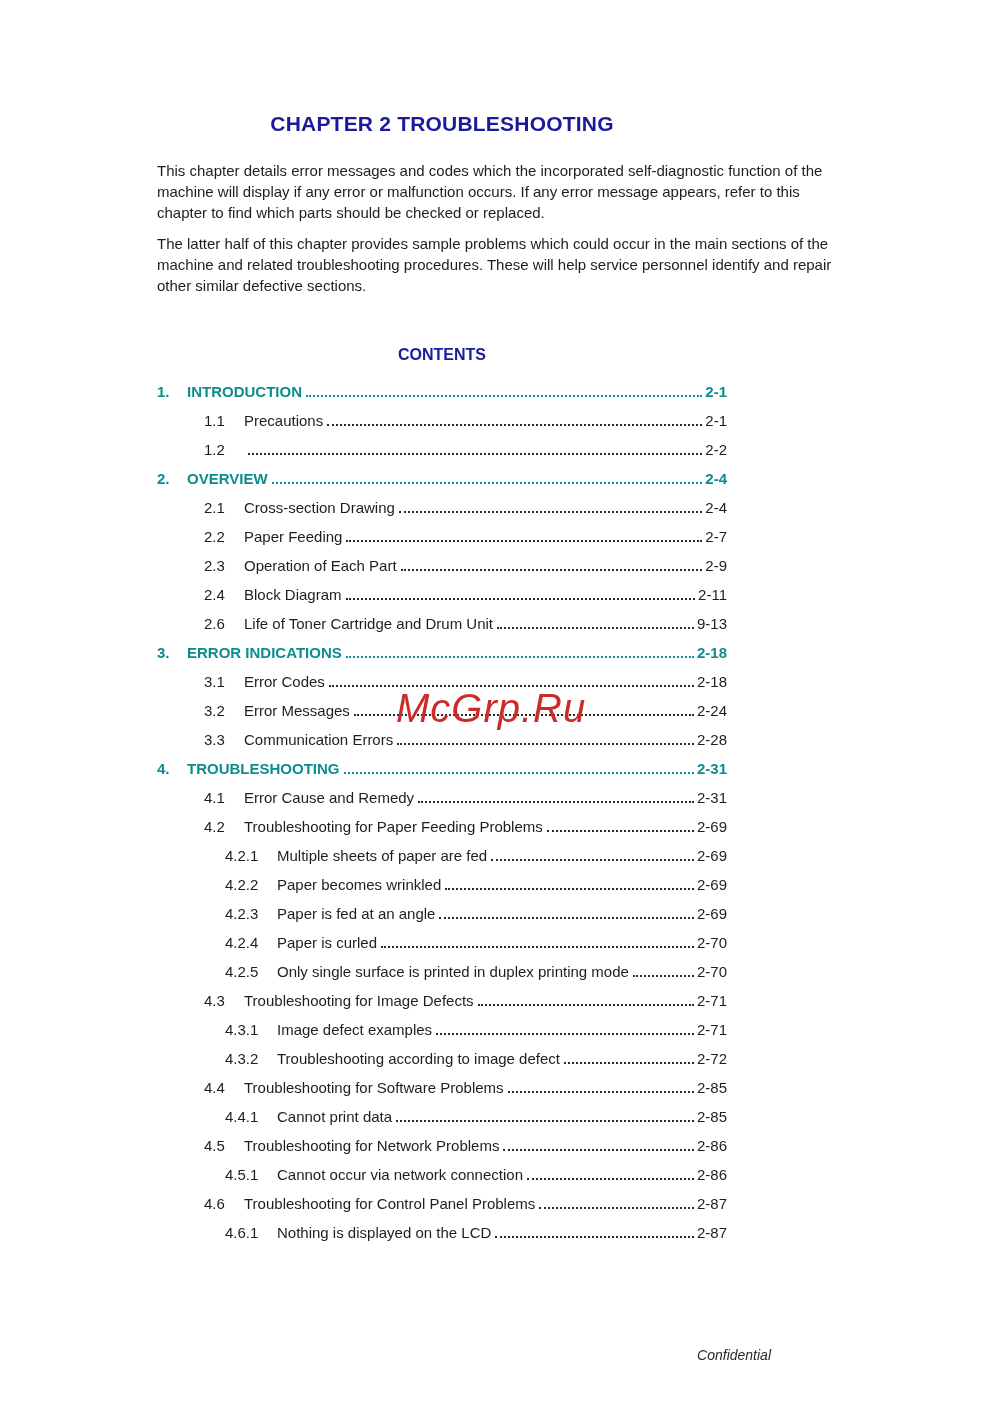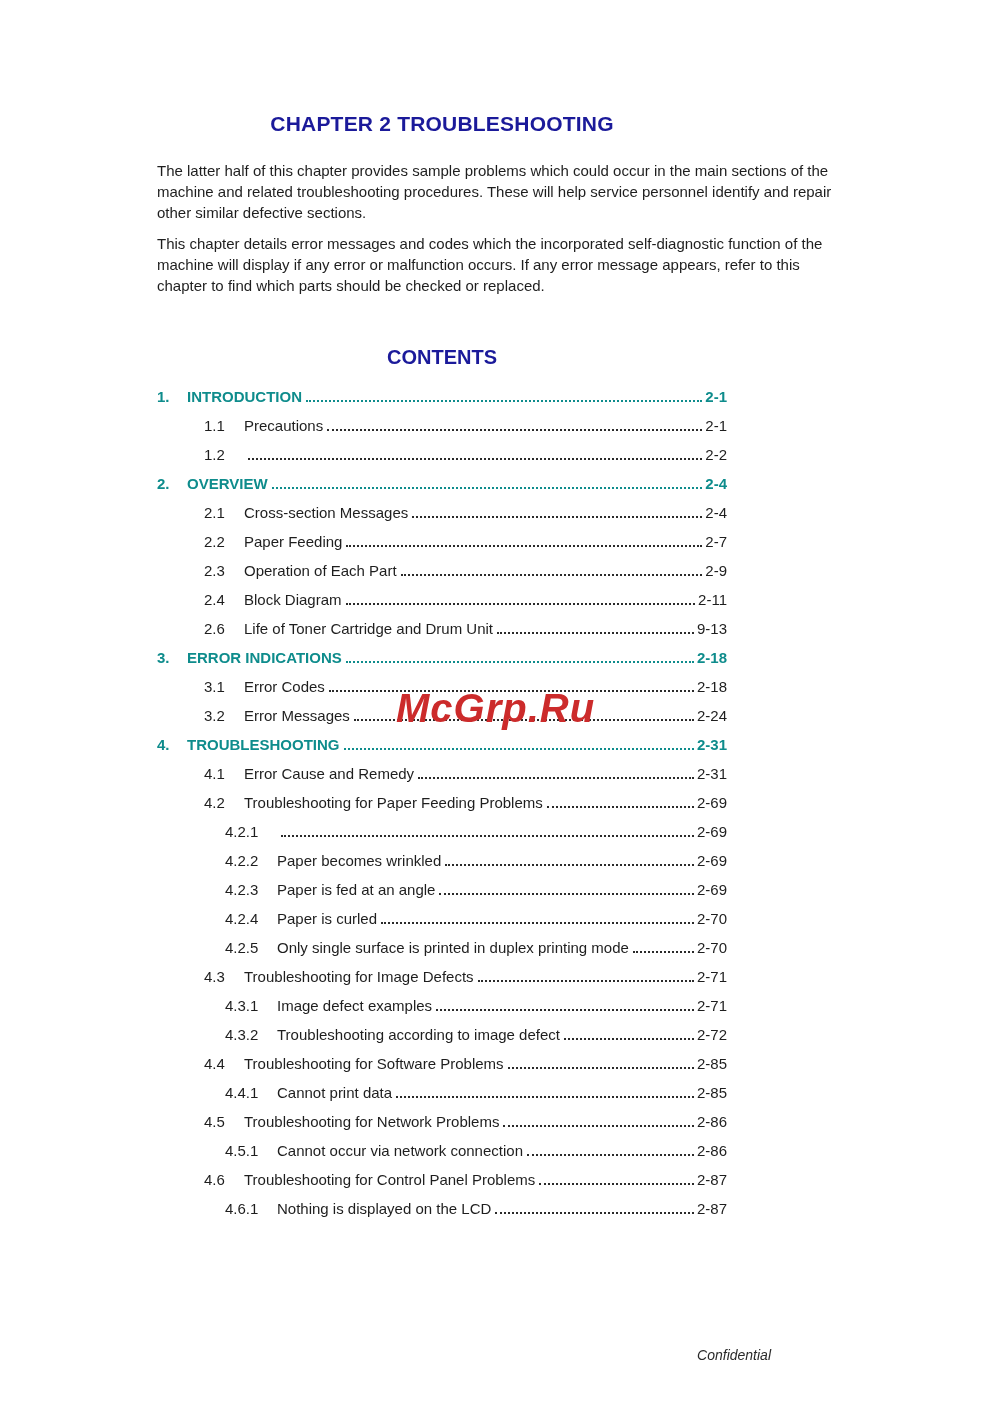--- a/index.html
+++ b/index.html
@@ -29,21 +29,21 @@
     width: 690px;
     margin: 24px auto 0 157px;
     font-size: 15px;
     line-height: 21px;
     color: #1e1e1e;
   }
   .para + .para { margin-top: 10px; }
   .contents-heading {
     margin: 50px 0 0 0;
     text-align: center;
-    font-size: 20px;
+    font-size: 16px;
     font-weight: bold;
     color: #1b1a9a;
   }
   .toc {
     margin: 13px 157px 0 157px;
   }
   .toc-row {
     display: flex;
     align-items: baseline;
     height: 29px;
@@ -67,21 +67,21 @@
   }
   .toc-row.lvl1 .toc-dots { border-bottom-color: #0e8c8c; }
   .toc-row.lvl1 .toc-num { width: 30px; }
   .toc-row.lvl2 .toc-num { margin-left: 47px; width: 40px; }
   .toc-row.lvl3 .toc-num { margin-left: 68px; width: 52px; }
   .watermark {
     position: absolute;
     left: 396px;
     top: 686px;
     font-size: 40px;
-    font-weight: bold;
+    font-weight: normal;
     font-style: italic;
     color: #cc2b2b;
     letter-spacing: 1px;
     pointer-events: none;
   }
   .footer {
     position: absolute;
     right: 113px;
     top: 1347px;
     font-size: 14px;
@@ -89,23 +89,23 @@
     color: #2a2a2a;
   }
 </style>
 </head>
 <body>
 
 <div class="page">
 
   <h1 class="page-title">CHAPTER 2 TROUBLESHOOTING</h1>
 
+  <p class="para">This chapter details error messages and codes which the incorporated self-diagnostic function of the machine will display if any error or malfunction occurs. If any error message appears, refer to this chapter to find which parts should be checked or replaced.</p>
+
   <p class="para">The latter half of this chapter provides sample problems which could occur in the main sections of the machine and related troubleshooting procedures. These will help service personnel identify and repair other similar defective sections.</p>
-
-  <p class="para">This chapter details error messages and codes which the incorporated self-diagnostic function of the machine will display if any error or malfunction occurs. If any error message appears, refer to this chapter to find which parts should be checked or replaced.</p>
 
   <h2 class="contents-heading">CONTENTS</h2>
 
   <div class="toc" id="toc">
       <div class="toc-row lvl1">
         <span class="toc-num">1.</span>
         <span class="toc-label">INTRODUCTION</span>
         <span class="toc-dots"></span>
         <span class="toc-page">2-1</span>
       </div>
@@ -121,21 +121,21 @@
         <span class="toc-page">2-2</span>
       </div>
       <div class="toc-row lvl1">
         <span class="toc-num">2.</span>
         <span class="toc-label">OVERVIEW</span>
         <span class="toc-dots"></span>
         <span class="toc-page">2-4</span>
       </div>
       <div class="toc-row lvl2">
         <span class="toc-num">2.1</span>
-        <span class="toc-label">Cross-section Messages</span>
+        <span class="toc-label">Cross-section Drawing</span>
         <span class="toc-dots"></span>
         <span class="toc-page">2-4</span>
       </div>
       <div class="toc-row lvl2">
         <span class="toc-num">2.2</span>
         <span class="toc-label">Paper Feeding</span>
         <span class="toc-dots"></span>
         <span class="toc-page">2-7</span>
       </div>
       <div class="toc-row lvl2">
@@ -167,40 +167,47 @@
         <span class="toc-label">Error Codes</span>
         <span class="toc-dots"></span>
         <span class="toc-page">2-18</span>
       </div>
       <div class="toc-row lvl2">
         <span class="toc-num">3.2</span>
         <span class="toc-label">Error Messages</span>
         <span class="toc-dots"></span>
         <span class="toc-page">2-24</span>
       </div>
+      <div class="toc-row lvl2">
+        <span class="toc-num">3.3</span>
+        <span class="toc-label">Communication Errors</span>
+        <span class="toc-dots"></span>
+        <span class="toc-page">2-28</span>
+      </div>
       <div class="toc-row lvl1">
         <span class="toc-num">4.</span>
         <span class="toc-label">TROUBLESHOOTING</span>
         <span class="toc-dots"></span>
         <span class="toc-page">2-31</span>
       </div>
       <div class="toc-row lvl2">
         <span class="toc-num">4.1</span>
         <span class="toc-label">Error Cause and Remedy</span>
         <span class="toc-dots"></span>
         <span class="toc-page">2-31</span>
       </div>
       <div class="toc-row lvl2">
         <span class="toc-num">4.2</span>
         <span class="toc-label">Troubleshooting for Paper Feeding Problems</span>
         <span class="toc-dots"></span>
         <span class="toc-page">2-69</span>
       </div>
       <div class="toc-row lvl3">
         <span class="toc-num">4.2.1</span>
+        <span class="toc-label">Multiple sheets of paper are fed</span>
         <span class="toc-dots"></span>
         <span class="toc-page">2-69</span>
       </div>
       <div class="toc-row lvl3">
         <span class="toc-num">4.2.2</span>
         <span class="toc-label">Paper becomes wrinkled</span>
         <span class="toc-dots"></span>
         <span class="toc-page">2-69</span>
       </div>
       <div class="toc-row lvl3">

